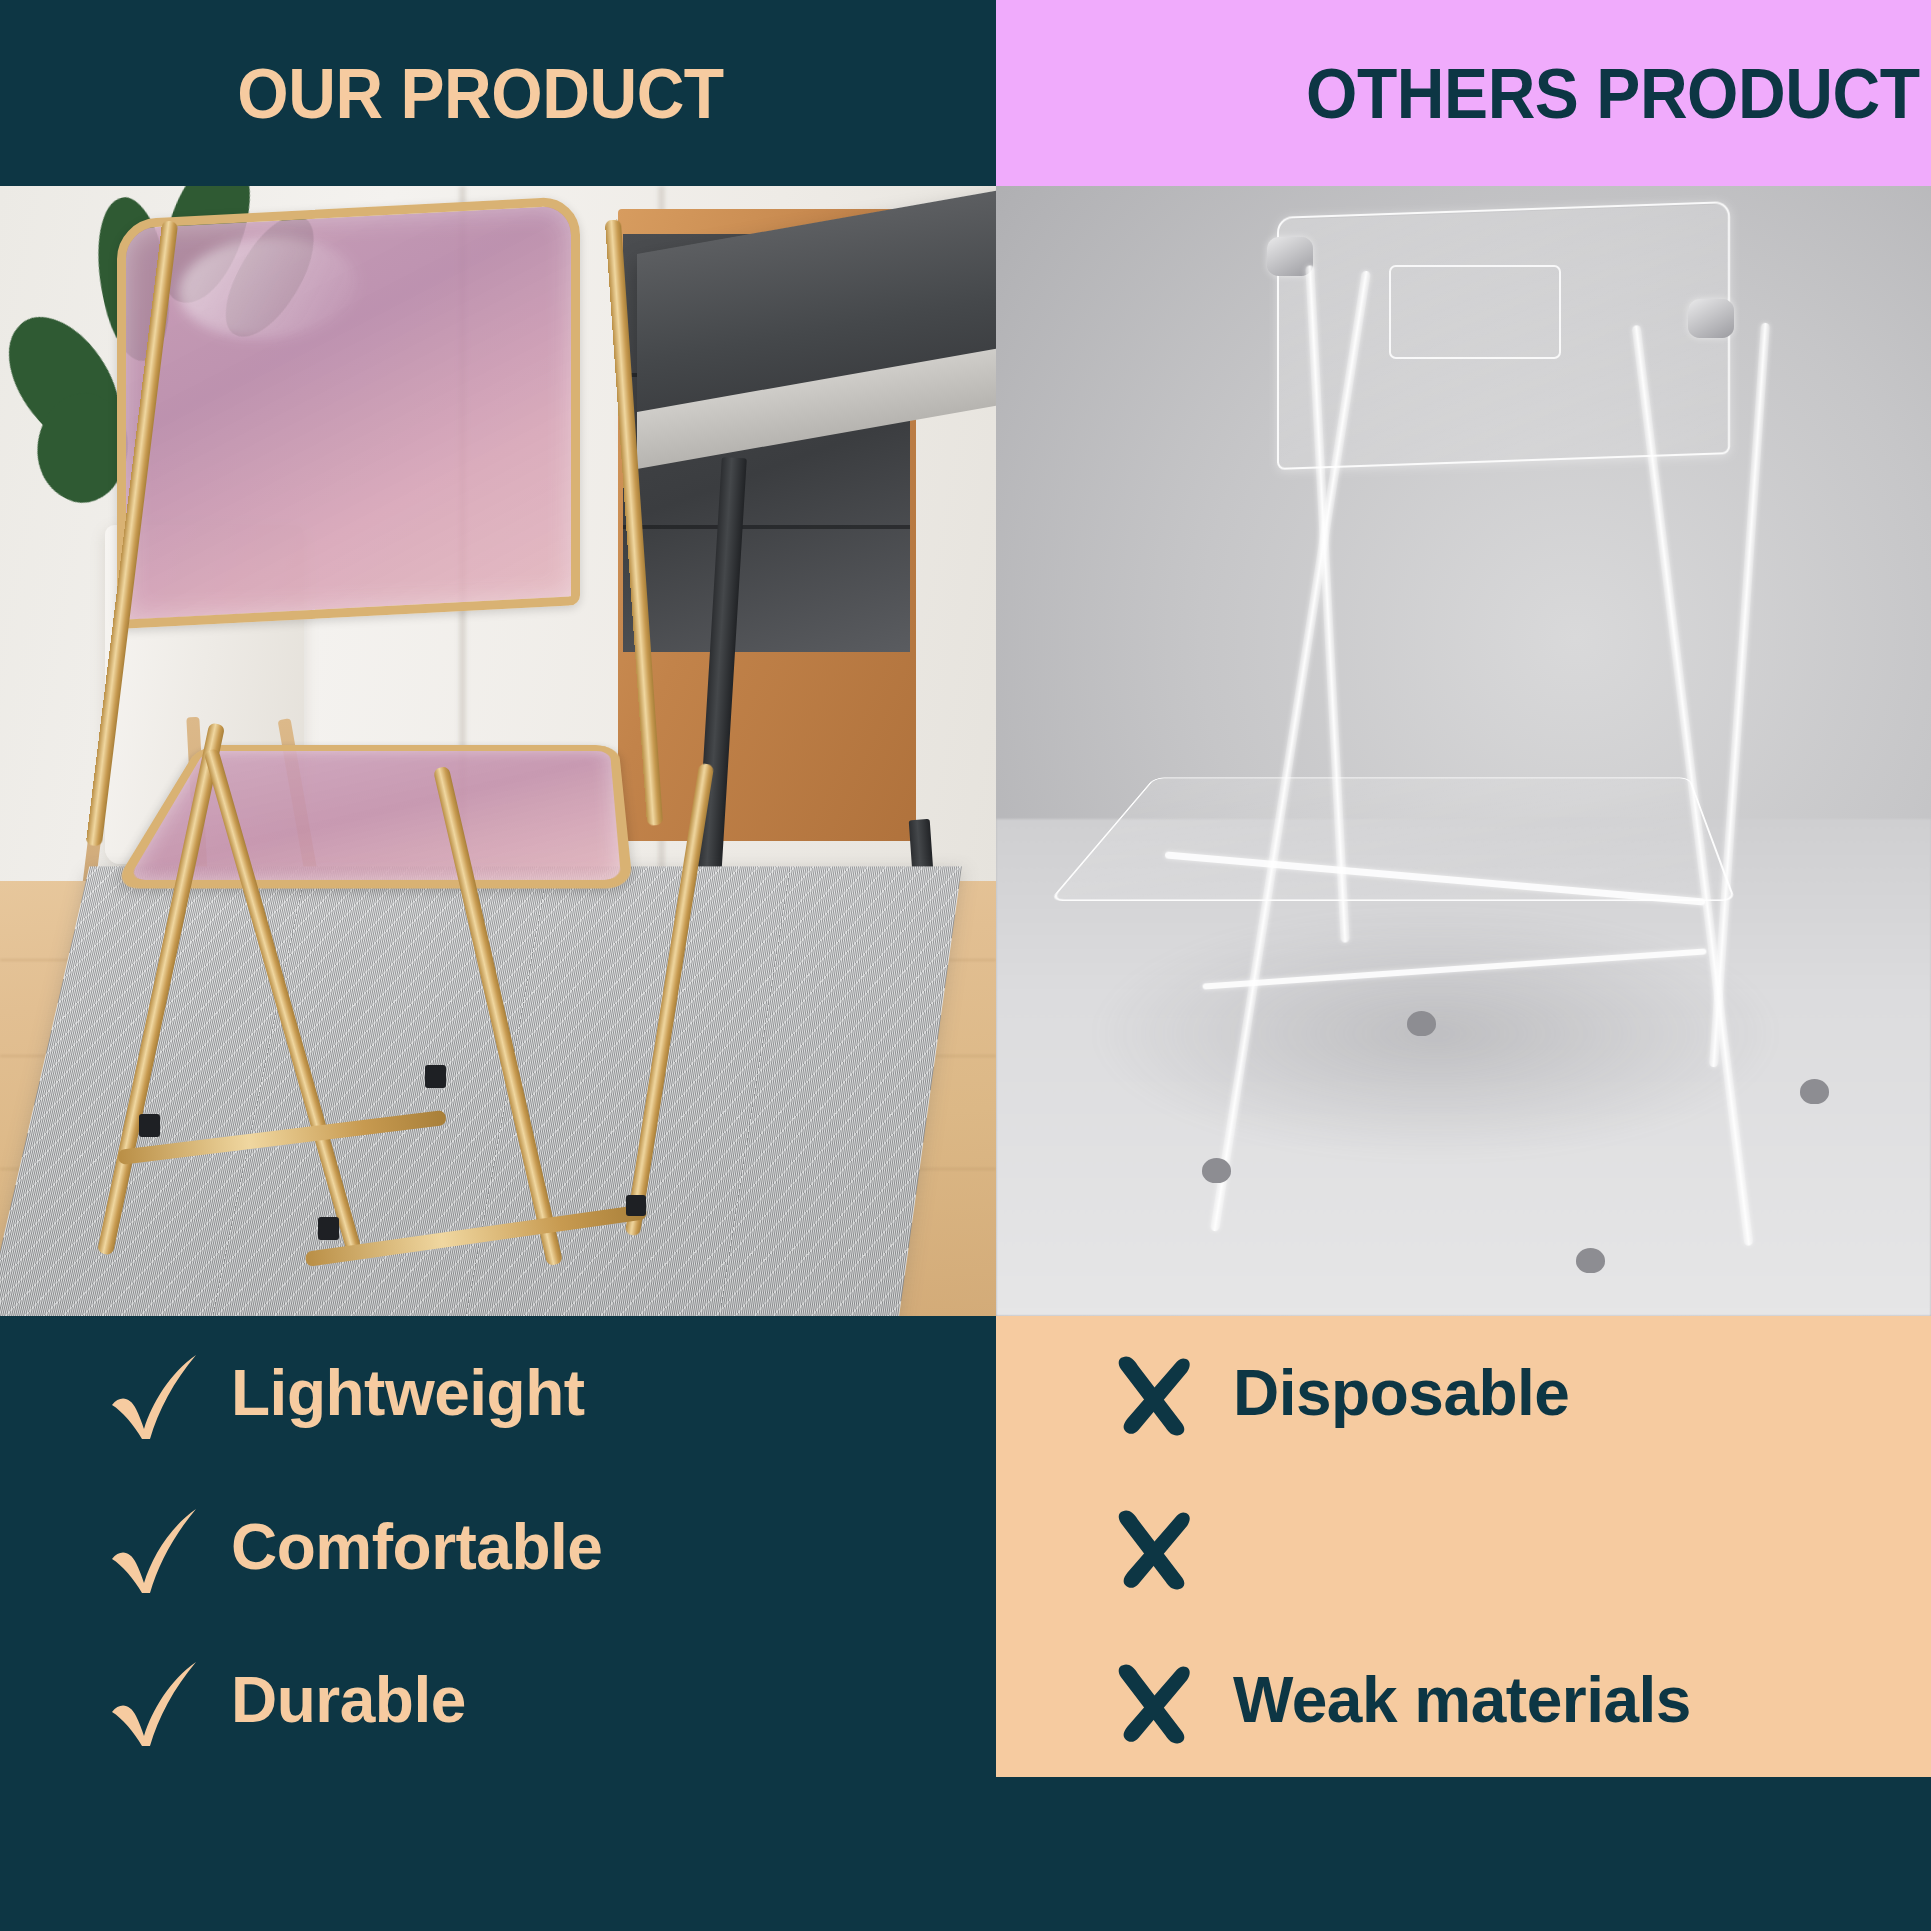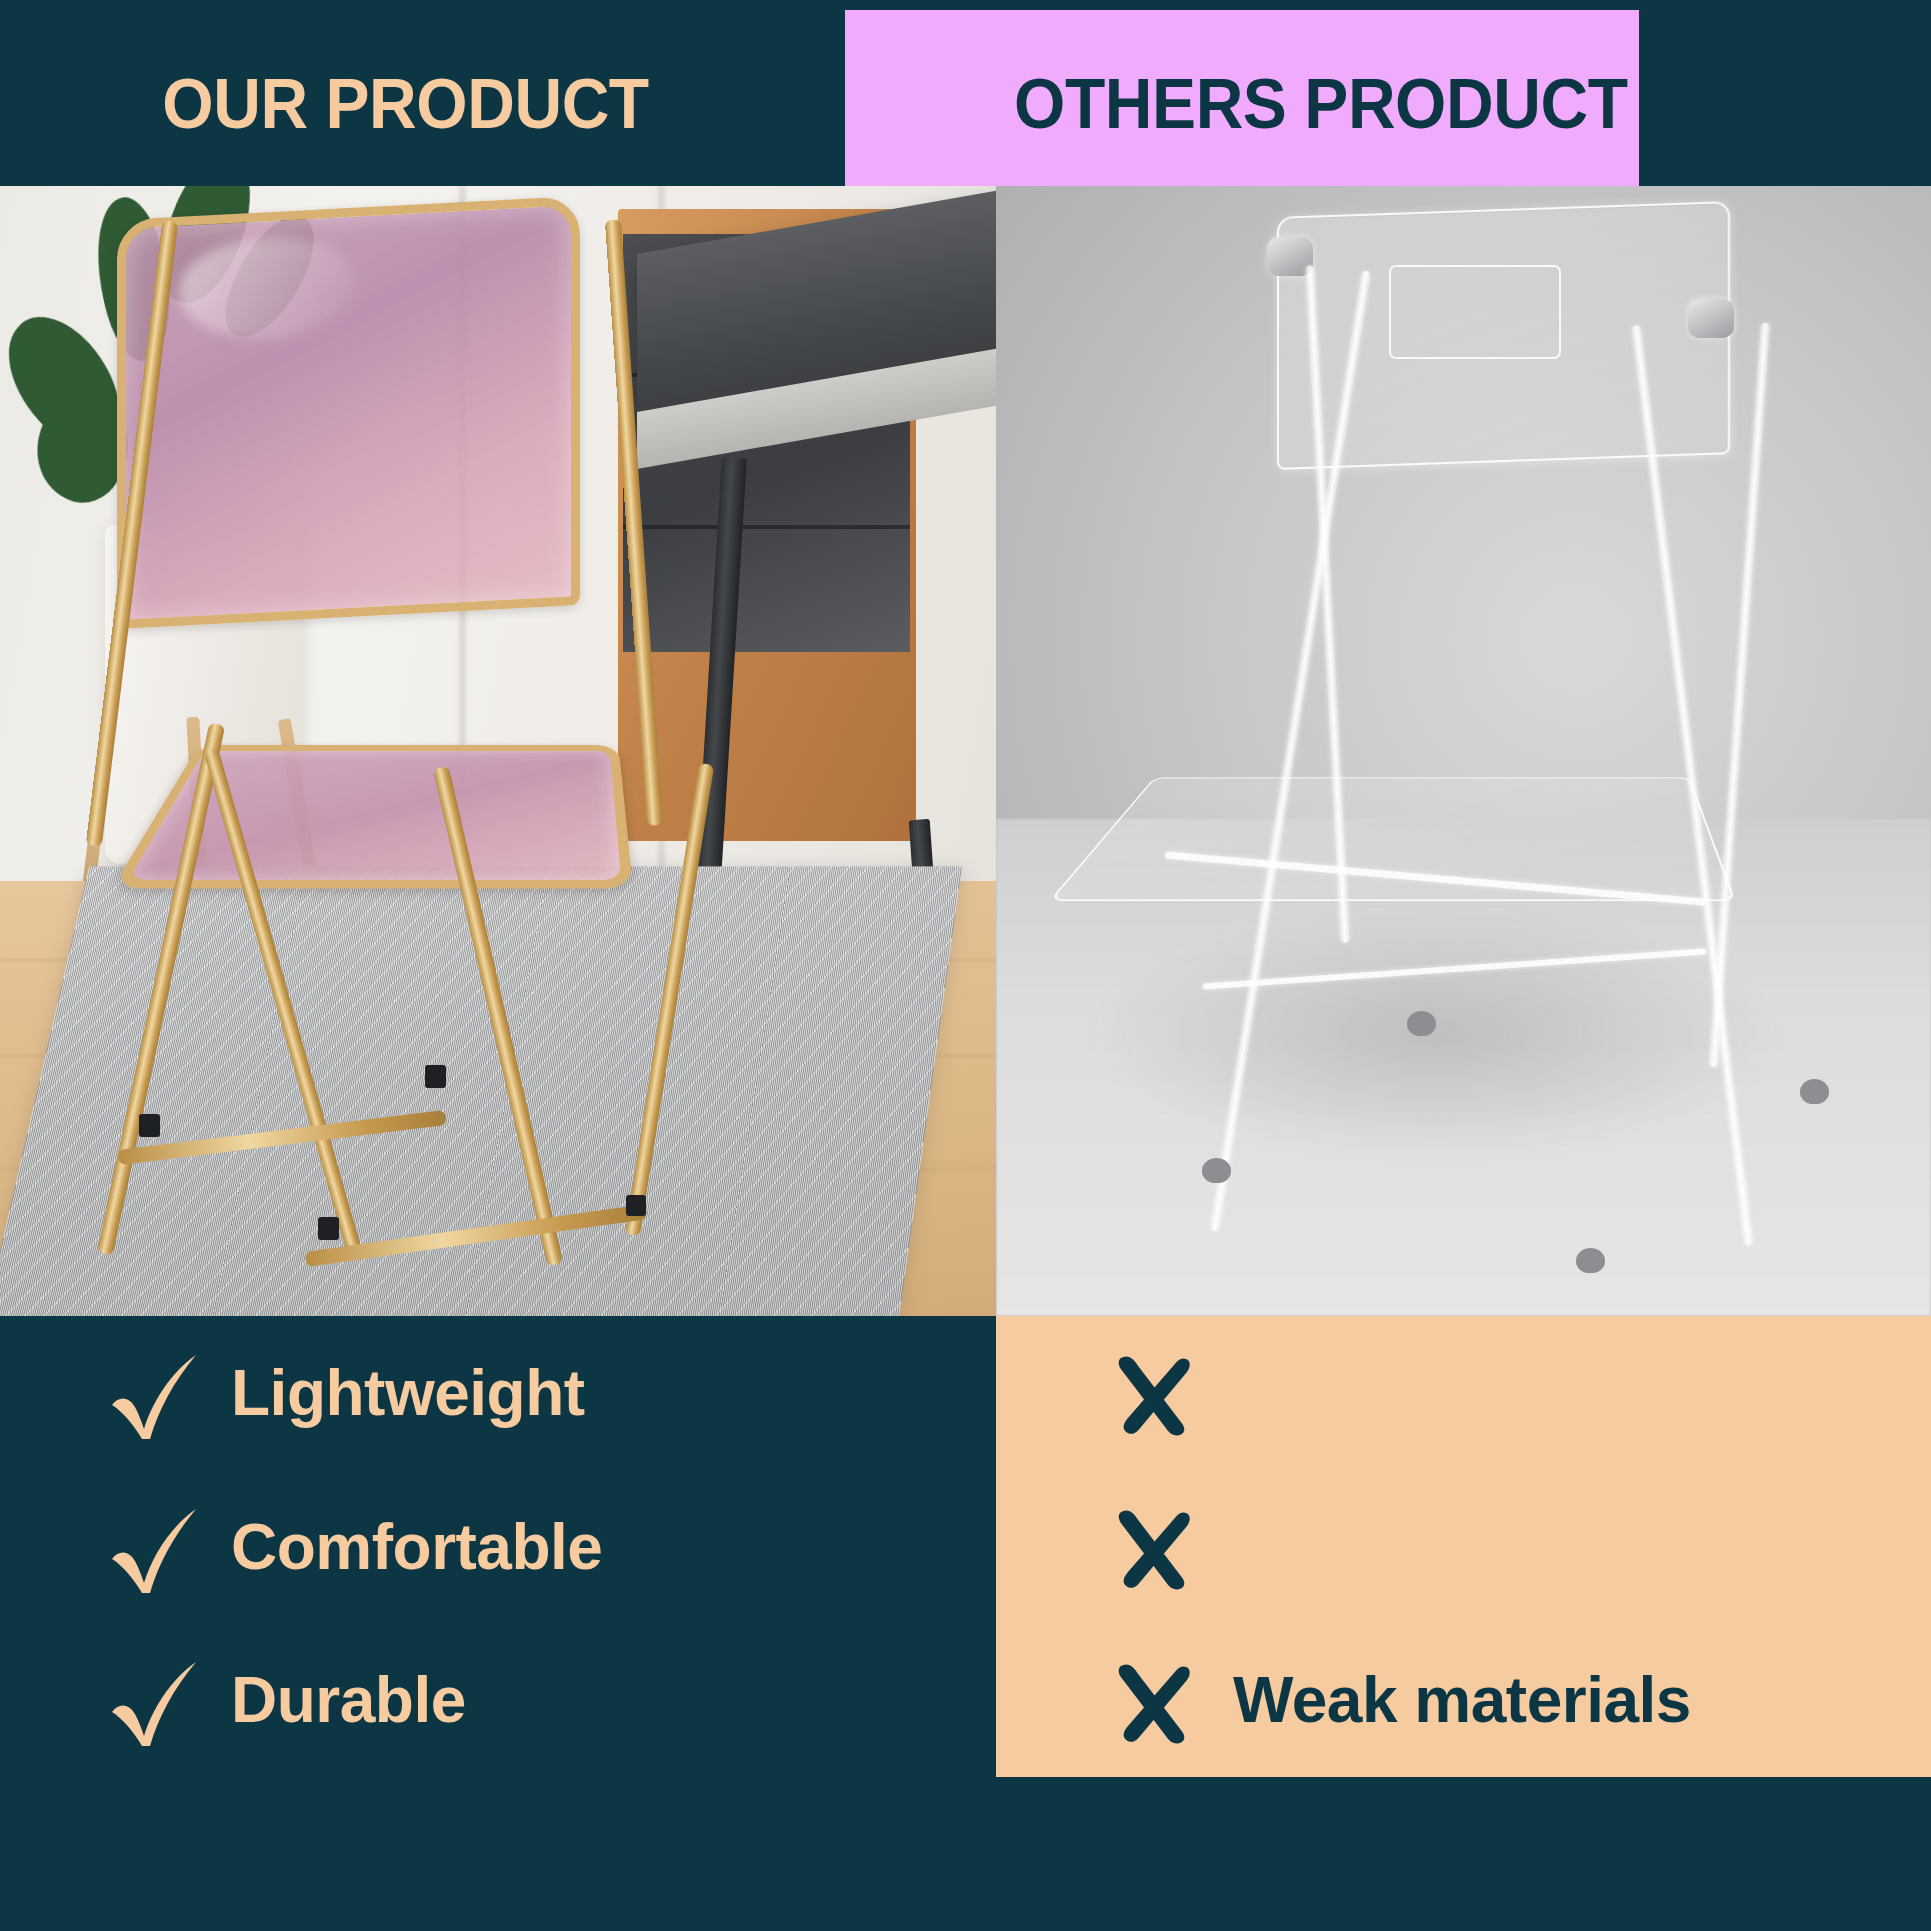--- a/index.html
+++ b/index.html
@@ -4,21 +4,21 @@
 <style>
   html,body{margin:0;padding:0;}
   body{
     width:1931px;height:1931px;overflow:hidden;
     font-family:"Liberation Sans","DejaVu Sans",sans-serif;
     background:#0d3644;
   }
   .page{position:relative;width:1931px;height:1931px;}
 
   
-  .header{position:absolute;left:0;top:10px;width:1639px;height:186px;display:flex;}
+  .header{position:absolute;left:0;top:0;width:1931px;height:186px;display:flex;}
   .hdr-left{width:996px;height:100%;background:#0d3644;display:flex;align-items:center;justify-content:center;}
   .hdr-right{width:935px;height:100%;background:#f0abfc;display:flex;align-items:center;justify-content:flex-end;}
   .hdr-title{
     font-weight:700;letter-spacing:-0.5px;line-height:1;
     font-size:71px;text-transform:uppercase;
     transform:scaleX(0.93);transform-origin:center;
     white-space:nowrap;
   }
   .hdr-left .hdr-title{color:#f6cba0;position:relative;left:-17.4px;}
   .hdr-right .hdr-title{color:#0d3644;position:relative;left:11.6px;}
@@ -259,20 +259,21 @@
 
     <div class="foot-right">
       <div class="list">
         <div class="row">
           <span class="mark">
             <svg width="93" height="93" viewBox="0 0 100 100" aria-hidden="true">
               <path d="M16 12 C22 10 27 13 32 21 L80 84 C84 90 82 95 76 96 C70 97 66 94 62 88 L14 25 C10 19 11 13 16 12 Z" fill="#0d3644"></path>
               <path d="M84 14 C89 16 89 22 85 28 L33 90 C29 95 23 96 19 92 C15 88 17 83 21 78 L74 17 C78 13 81 13 84 14 Z" fill="#0d3644"></path>
             </svg>
           </span>
+          <span class="label">Disposable</span>
         </div>
         <div class="row">
           <span class="mark">
             <svg width="93" height="93" viewBox="0 0 100 100" aria-hidden="true">
               <path d="M16 12 C22 10 27 13 32 21 L80 84 C84 90 82 95 76 96 C70 97 66 94 62 88 L14 25 C10 19 11 13 16 12 Z" fill="#0d3644"></path>
               <path d="M84 14 C89 16 89 22 85 28 L33 90 C29 95 23 96 19 92 C15 88 17 83 21 78 L74 17 C78 13 81 13 84 14 Z" fill="#0d3644"></path>
             </svg>
           </span>
         </div>
         <div class="row">

